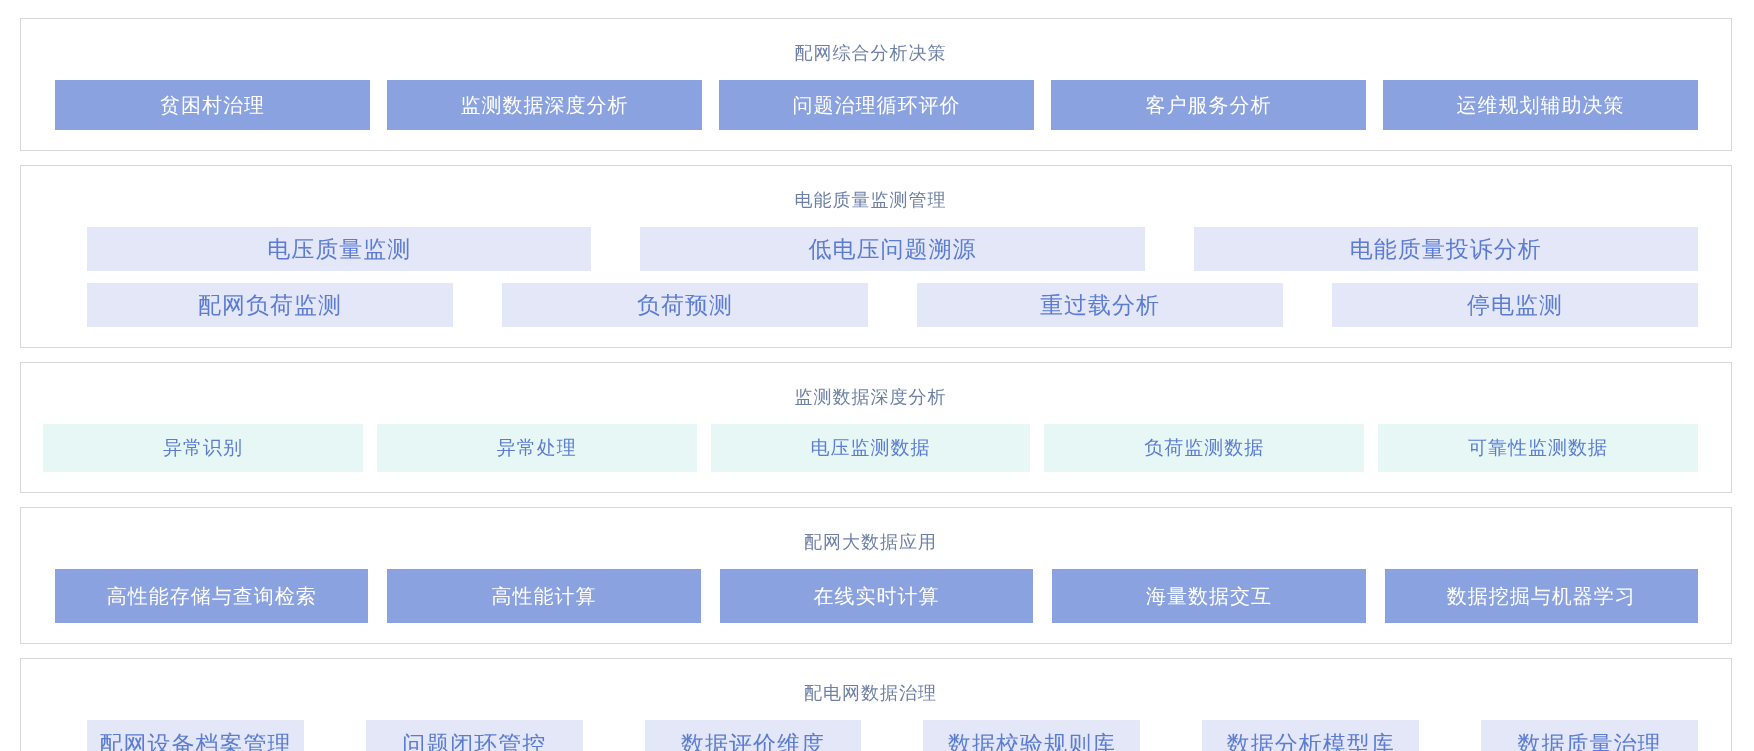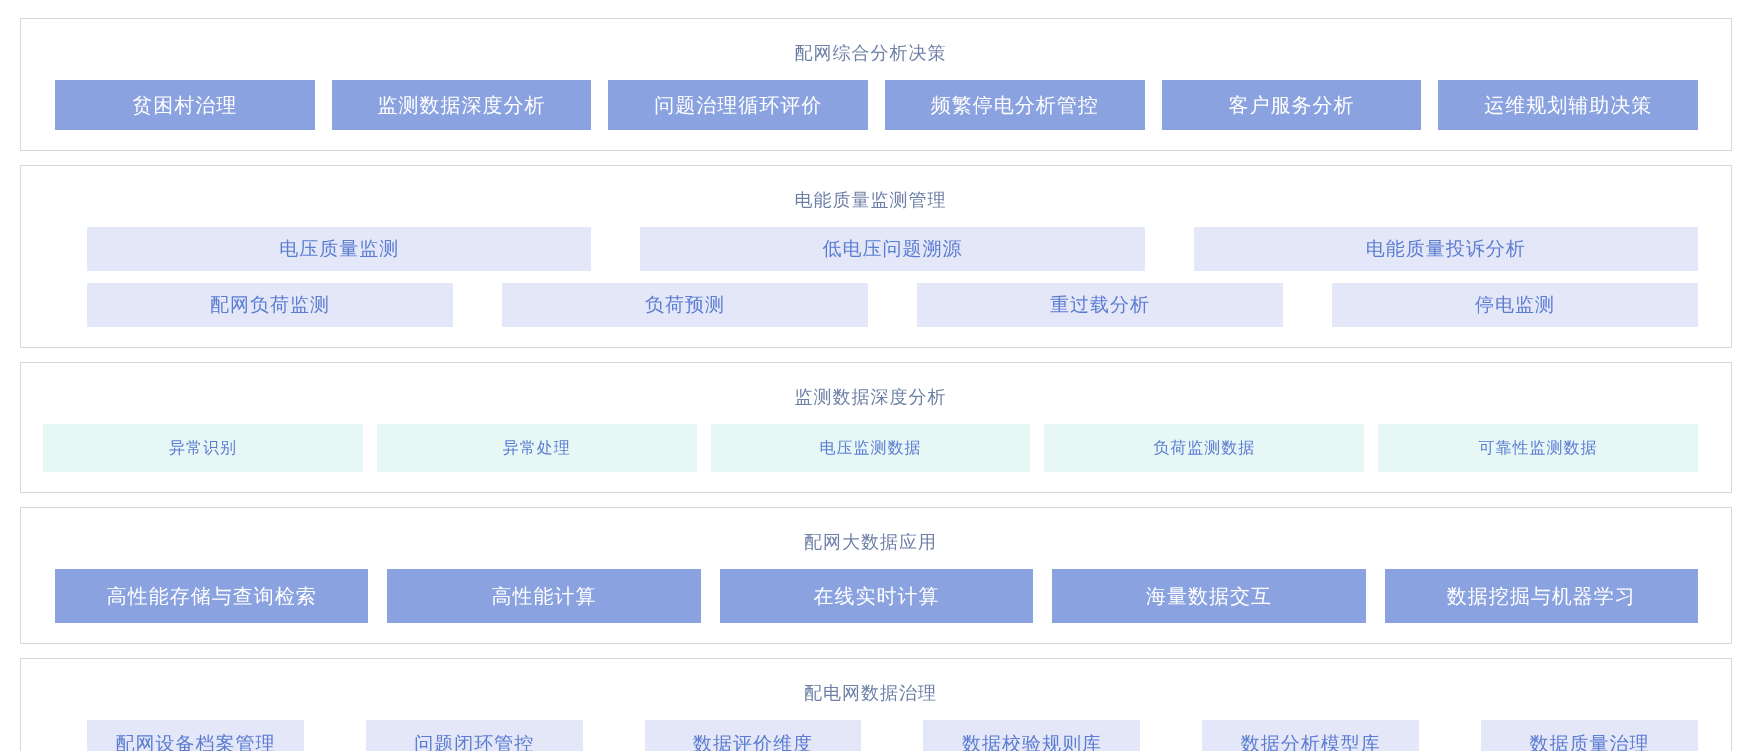--- a/index.html
+++ b/index.html
@@ -46,51 +46,50 @@
     height: 50px;
     font-size: 20px;
   }
 
   
   .panel--lavender .tile-row { gap: 5px; }
   .panel--lavender .tile {
     background: #e3e7f8;
     color: #5b7cd1;
     height: 44px;
-    font-size: 19px;
+    font-size: 23px;
     margin-left: 44px;
   }
 
   
   .panel--teal .tile-row { gap: 14px; }
   .panel--teal .tile {
     background: #e6f7f6;
     color: #5b7cd1;
     height: 48px;
-    font-size: 16px;
+    font-size: 19px;
   }
 
   
   .panel:nth-of-type(4) .tile-row { gap: 19px; }
   .panel:nth-of-type(4) .tile { height: 54px; }
   .panel:nth-of-type(5) .tile-row { gap: 18px; }
   .panel:nth-of-type(5) .tile { height: 48px; }
   .panel:nth-of-type(5) { margin-bottom: 0; }
 </style>
 </head>
 <body>
 
 <main>
     <section class="panel panel--dark">
       <h2 class="panel-title">配网综合分析决策</h2>
       <div class="tile-row">
         <button class="tile">贫困村治理</button>
         <button class="tile">监测数据深度分析</button>
         <button class="tile">问题治理循环评价</button>
-        <button class="tile">频繁停电分析管控</button>
         <button class="tile">客户服务分析</button>
         <button class="tile">运维规划辅助决策</button>
       </div>
     </section>
     <section class="panel panel--lavender">
       <h2 class="panel-title">电能质量监测管理</h2>
       <div class="tile-row">
         <button class="tile">电压质量监测</button>
         <button class="tile">低电压问题溯源</button>
         <button class="tile">电能质量投诉分析</button>

